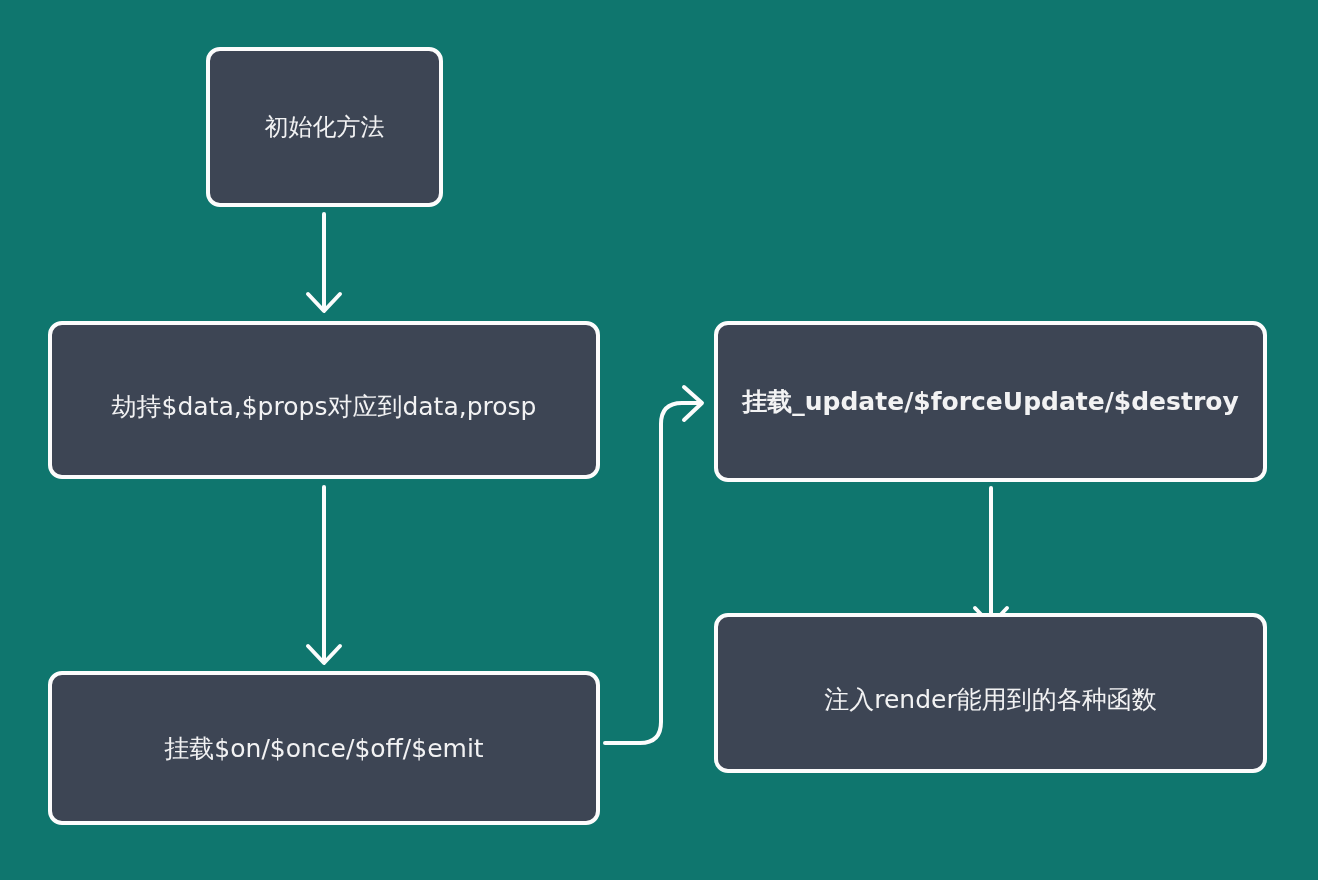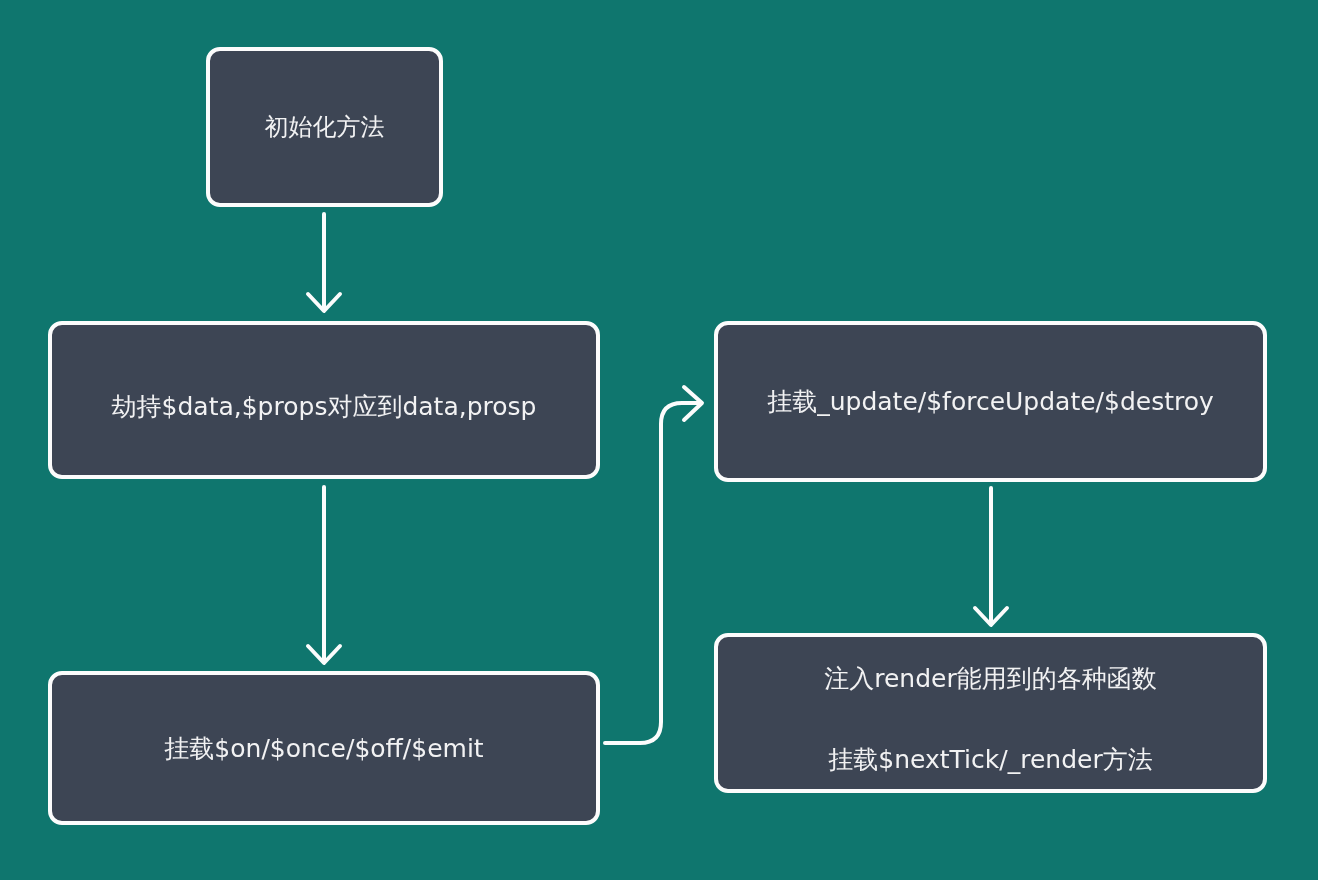--- a/index.html
+++ b/index.html
@@ -41,22 +41,22 @@
     text-align: center;
     font-size: 25px;
     line-height: 33px;
   }
   .node .line { display: block; white-space: nowrap; }
   .node.two-line { gap: 48px; padding-top: 12px; }
 
   .n-init   { left: 206px; top: 47px;  width: 237px; height: 160px; font-size: 24px; }
   .n-hijack { left: 48px;  top: 321px; width: 552px; height: 158px; }
   .n-events { left: 48px;  top: 671px; width: 552px; height: 154px; align-items: center; }
-  .n-update { left: 714px; top: 321px; width: 553px; height: 161px; }
-  .n-render { left: 714px; top: 633px; width: 553px; height: 160px; }
+  .n-update { left: 714px; top: 321px; width: 553px; height: 161px; font-weight: bold; }
+  .n-render { left: 714px; top: 613px; width: 553px; height: 160px; }
 </style>
 </head>
 <body>
 
 <div class="canvas">
 
   <svg class="arrow-layer" viewBox="0 0 1318 880" xmlns="http://www.w3.org/2000/svg">
     <g>
       <path d="M 324 214 L 324 309"></path>
       <path d="M 308 294 L 324 311 L 340 294"></path>
@@ -86,16 +86,15 @@
   <div class="node n-events">
     <span class="line">挂载$on/$once/$off/$emit</span>
   </div>
 
   <div class="node n-update">
     <span class="line">挂载_update/$forceUpdate/$destroy</span>
   </div>
 
   <div class="node n-render two-line">
     <span class="line">注入render能用到的各种函数</span>
-    <span class="line">挂载$nextTick/_render方法</span>
   </div>
 
 </div>
 
 </body></html>

